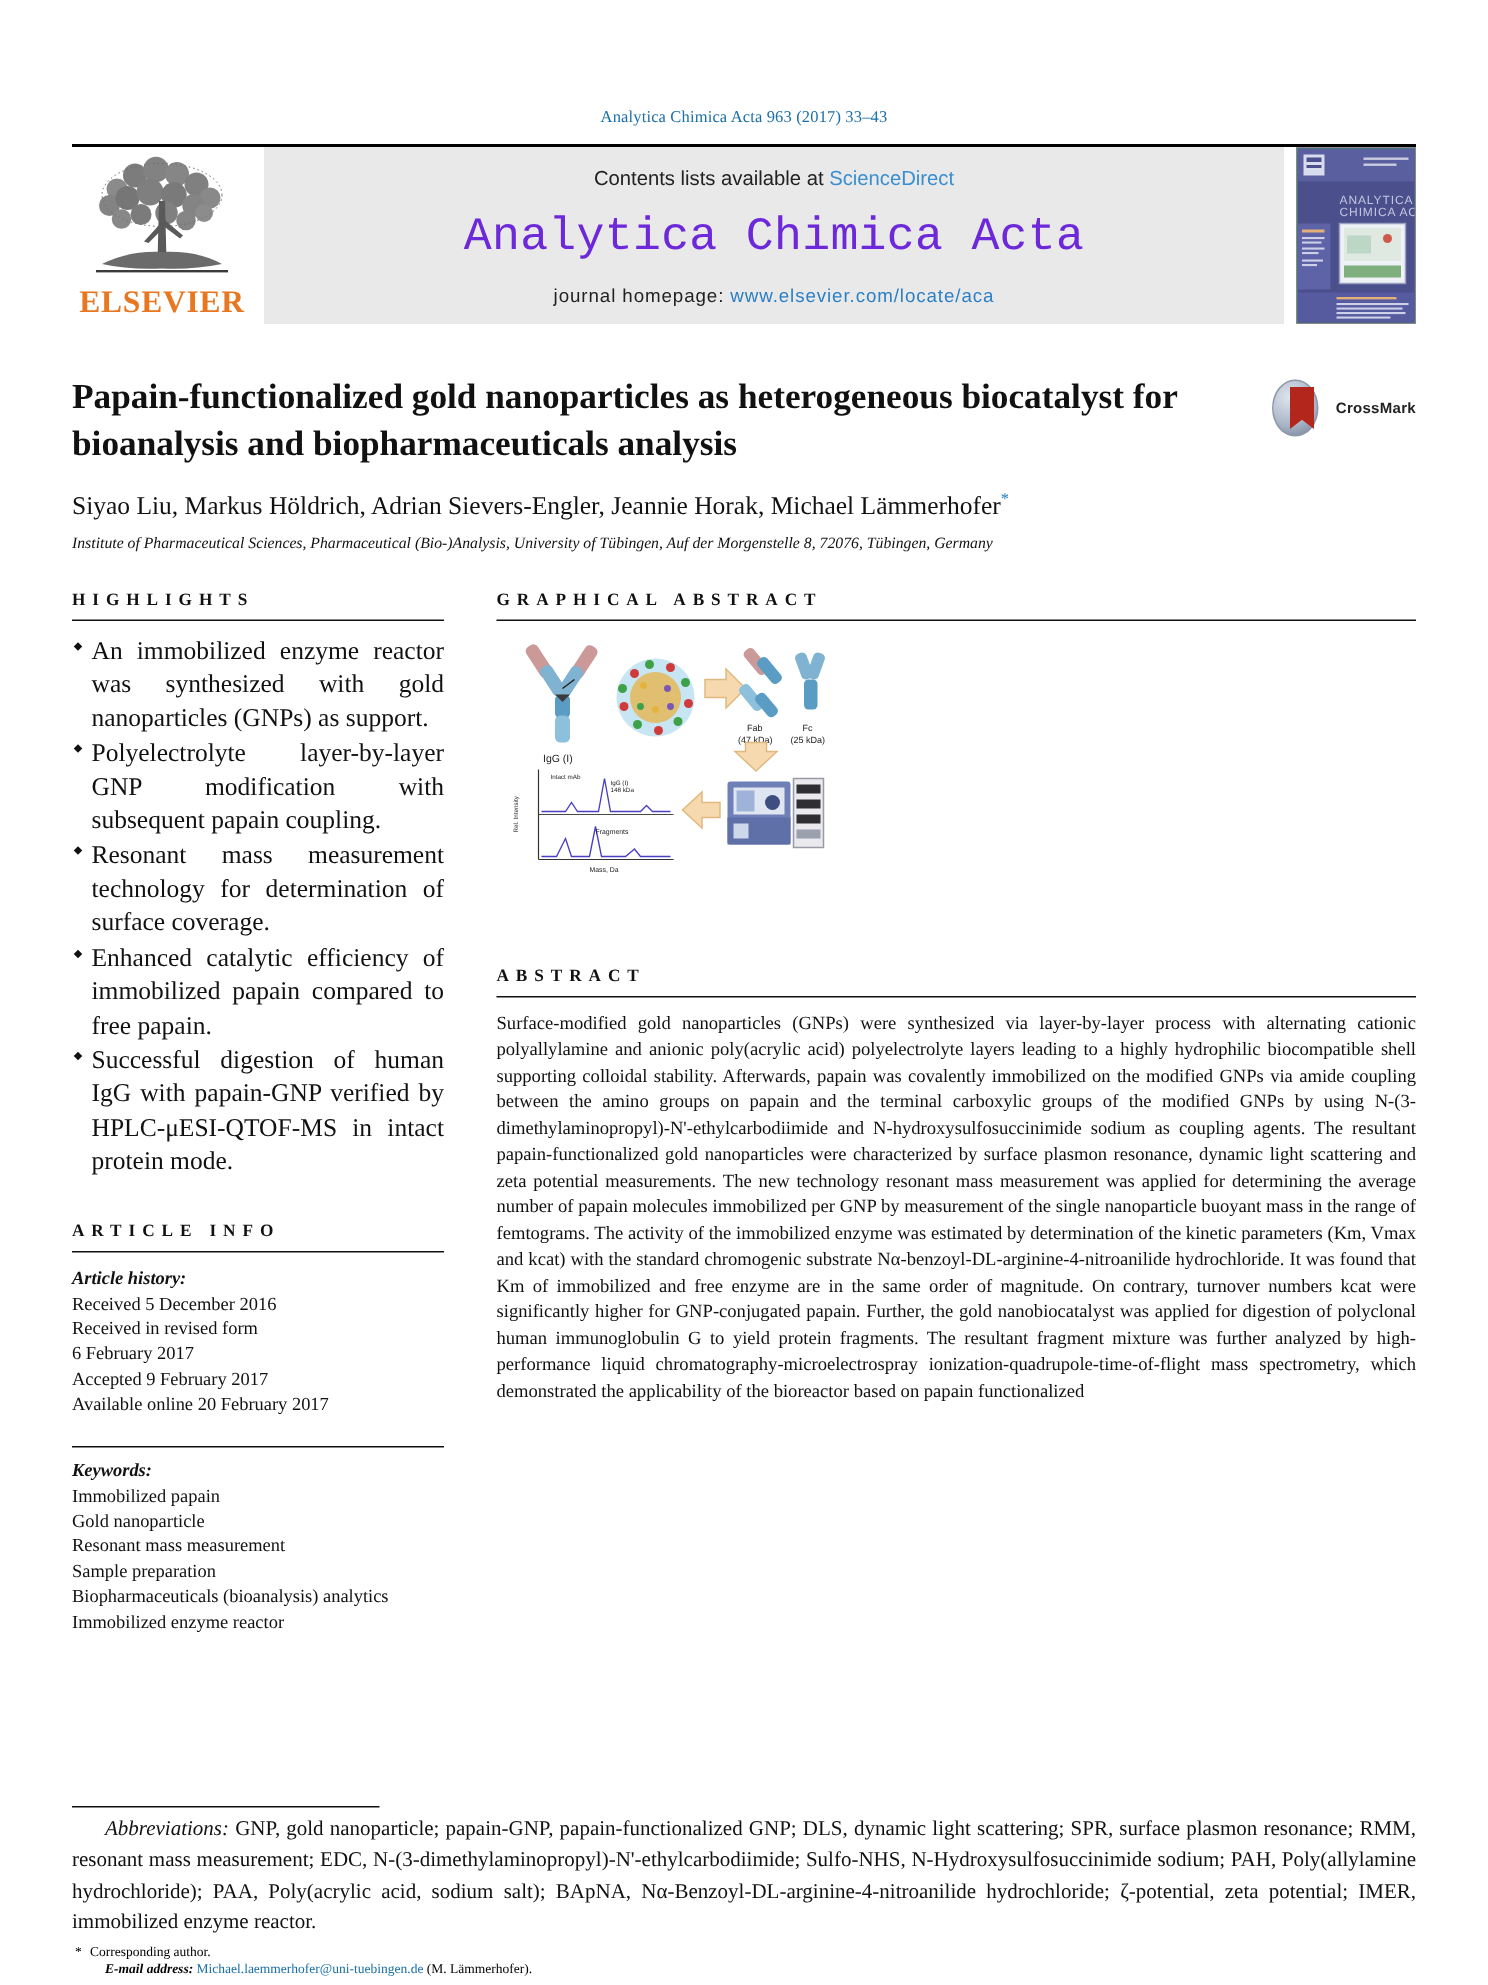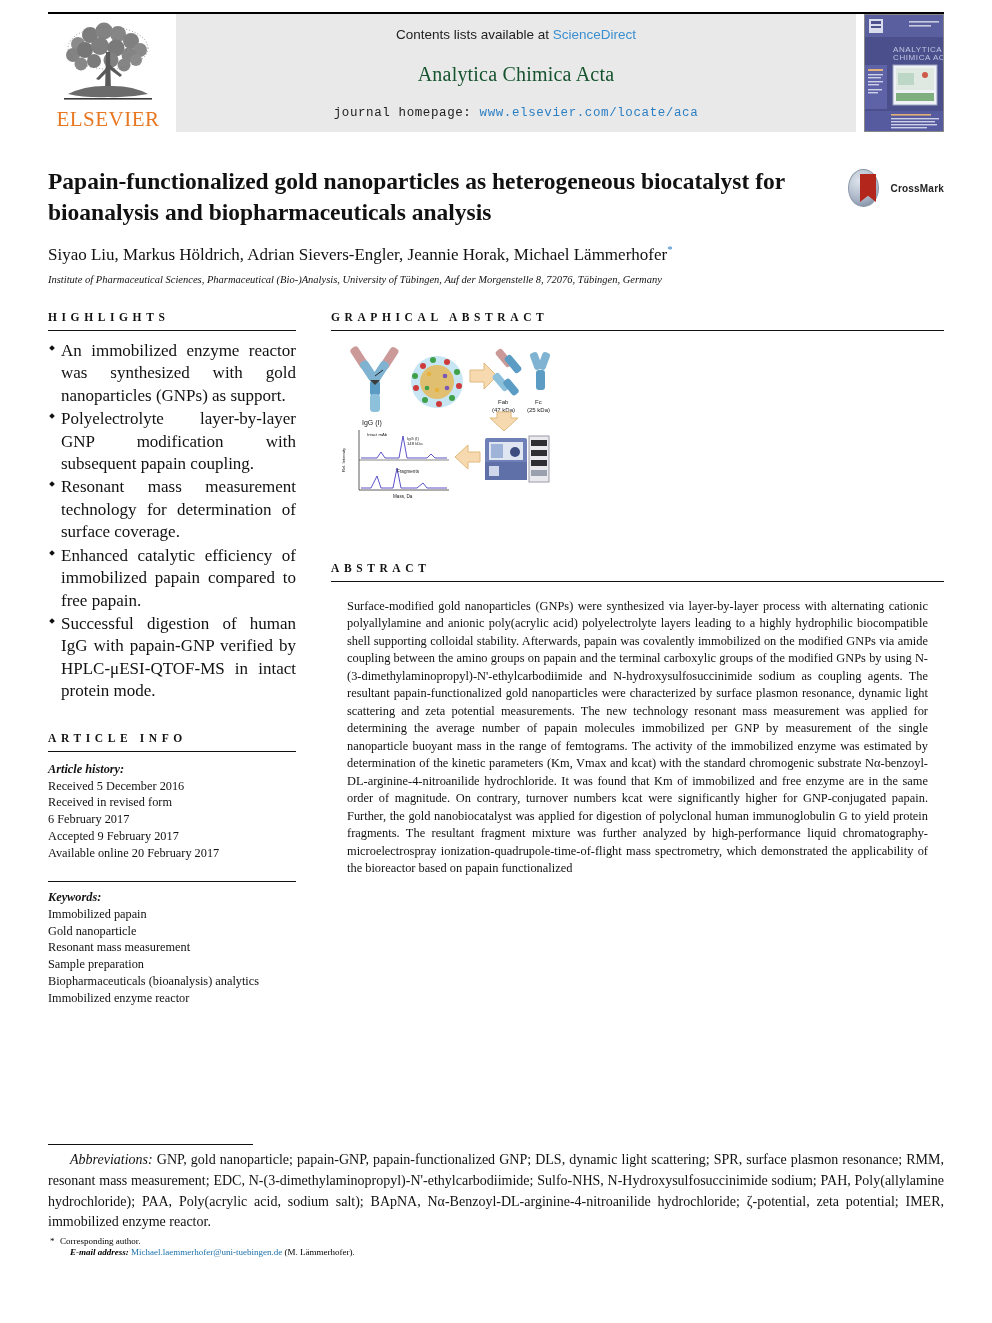--- a/index.html
+++ b/index.html
@@ -32,22 +32,23 @@
     display:flex;
     align-items:stretch;
     height: 120px;
   }
   .elsevier-logo {
     width: 120px;
     flex: 0 0 120px;
     display:flex;
     flex-direction:column;
     align-items:center;
-    justify-content:center;
+    justify-content:flex-start;
     padding-top:6px;
+    font-weight:bold;
   }
   .tree-box { width: 104px; height: 86px; position:relative; }
   .elsevier-word {
     font-family:"Liberation Serif", serif;
     color:#E87722;
     font-size:21px;
     letter-spacing:0.5px;
     line-height:1;
     margin-top:1px;
   }
@@ -58,27 +59,27 @@
     margin-right:8px;
     display:flex;
     flex-direction:column;
     align-items:center;
     justify-content:space-between;
     padding: 13px 0 12px 0;
   }
   .contents-line { font-size:13.5px; color:#222; font-family:"Liberation Sans", sans-serif; }
   .contents-line .sd { color:#3a8fd0; }
   .journal-name {
-    font-family:Liberation Serif, serif;
-    font-size:20px;
-    color:#14532d;
+    font-family:Liberation Mono, monospace;
+    font-size:31px;
+    color:#6d28d9;
     letter-spacing:0.2px;
   }
   .homepage-line {
-    font-family:Liberation Mono, monospace;
+    font-family:Liberation Sans, sans-serif;
     font-size:12.5px;
     color:#222;
     letter-spacing:0.6px;
   }
   .homepage-line .url { color:#2b7fc4; }
   .cover-thumb {
     width: 80px; flex:0 0 80px;
     border:1px solid #888;
     background:#0f766e;
     position:relative;
@@ -187,21 +188,21 @@
     width:215px; height:180px; position:relative; margin-left:6px;
   }
 
   
   .abstract-text {
     font-family:"Liberation Serif", serif;
     font-size:12.4px;
     line-height:1.41;
     text-align:justify;
     color:#111;
-    margin:16px;
+    margin:0;
   }
 
   
   .footnotes {
     position:absolute;
     left:48px;
     bottom: 78px;
     width: 896px;
   }
   .fn-rule { width:205px; border-top:1.2px solid #111; margin-bottom:5px; }
@@ -221,20 +222,21 @@
   .fn-email a { color:#1a6fa8; text-decoration:none; }
 
   
   svg { display:block; }
 </style>
 </head>
 <body>
 
 <div class="page">
 
+  <div class="jref">Analytica Chimica Acta 963 (2017) 33–43</div>
 
   <div class="masthead">
 
     <div class="elsevier-logo">
       <div class="tree-box">
         <svg viewBox="0 0 104 86" width="104" height="86" aria-hidden="true">
           <g fill="#4a4a4a">
             <ellipse cx="52" cy="26" rx="40" ry="21" fill="none" stroke="#555" stroke-width="0.6" stroke-dasharray="1 2"></ellipse>
             <g opacity="0.85">
               <circle cx="22" cy="22" r="7" fill="#777"></circle>

